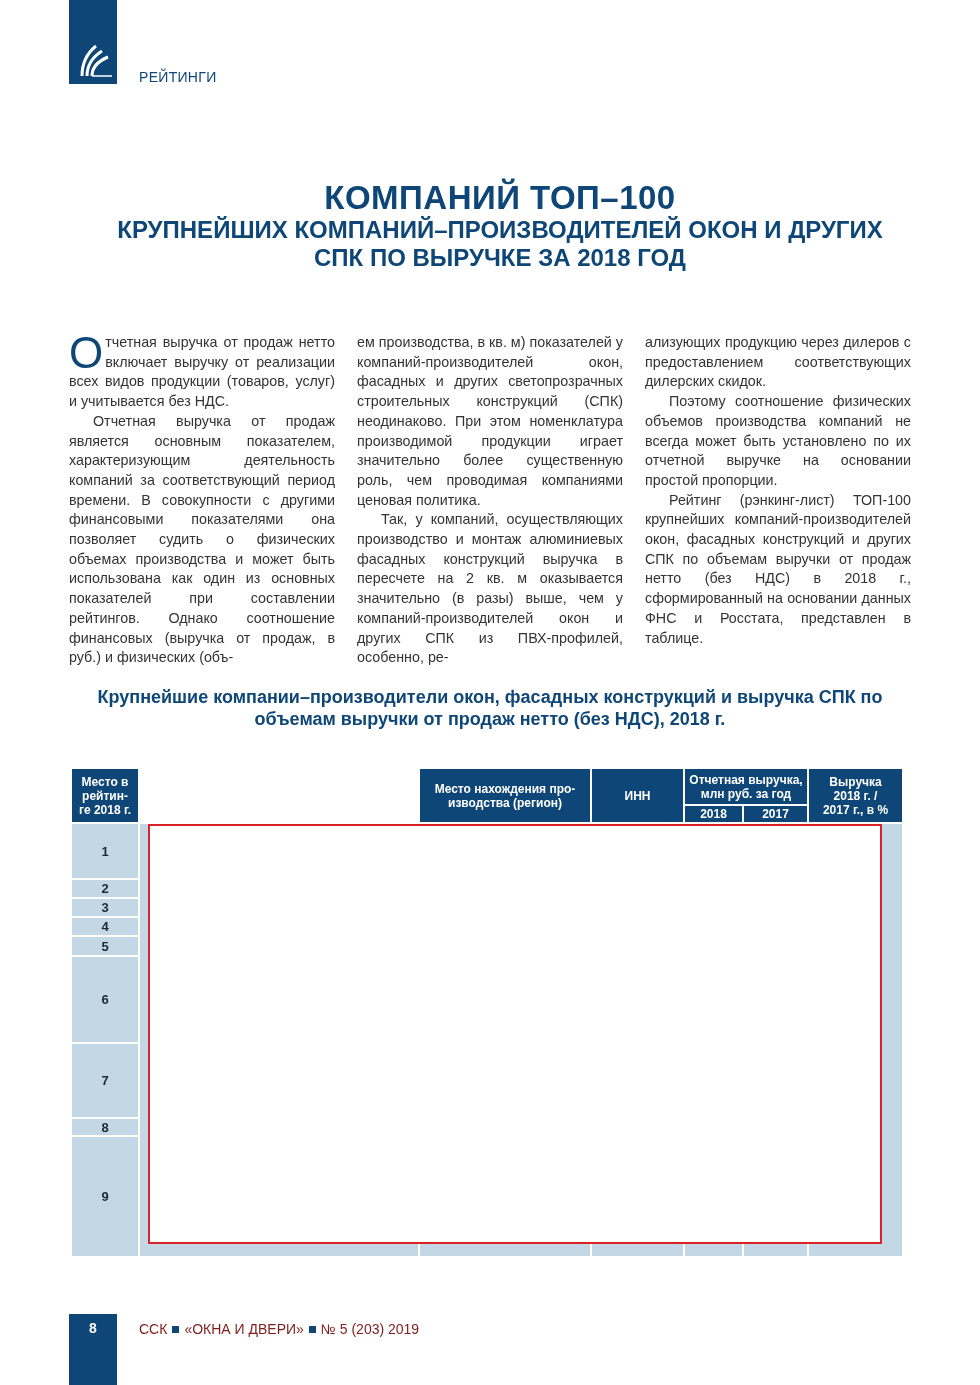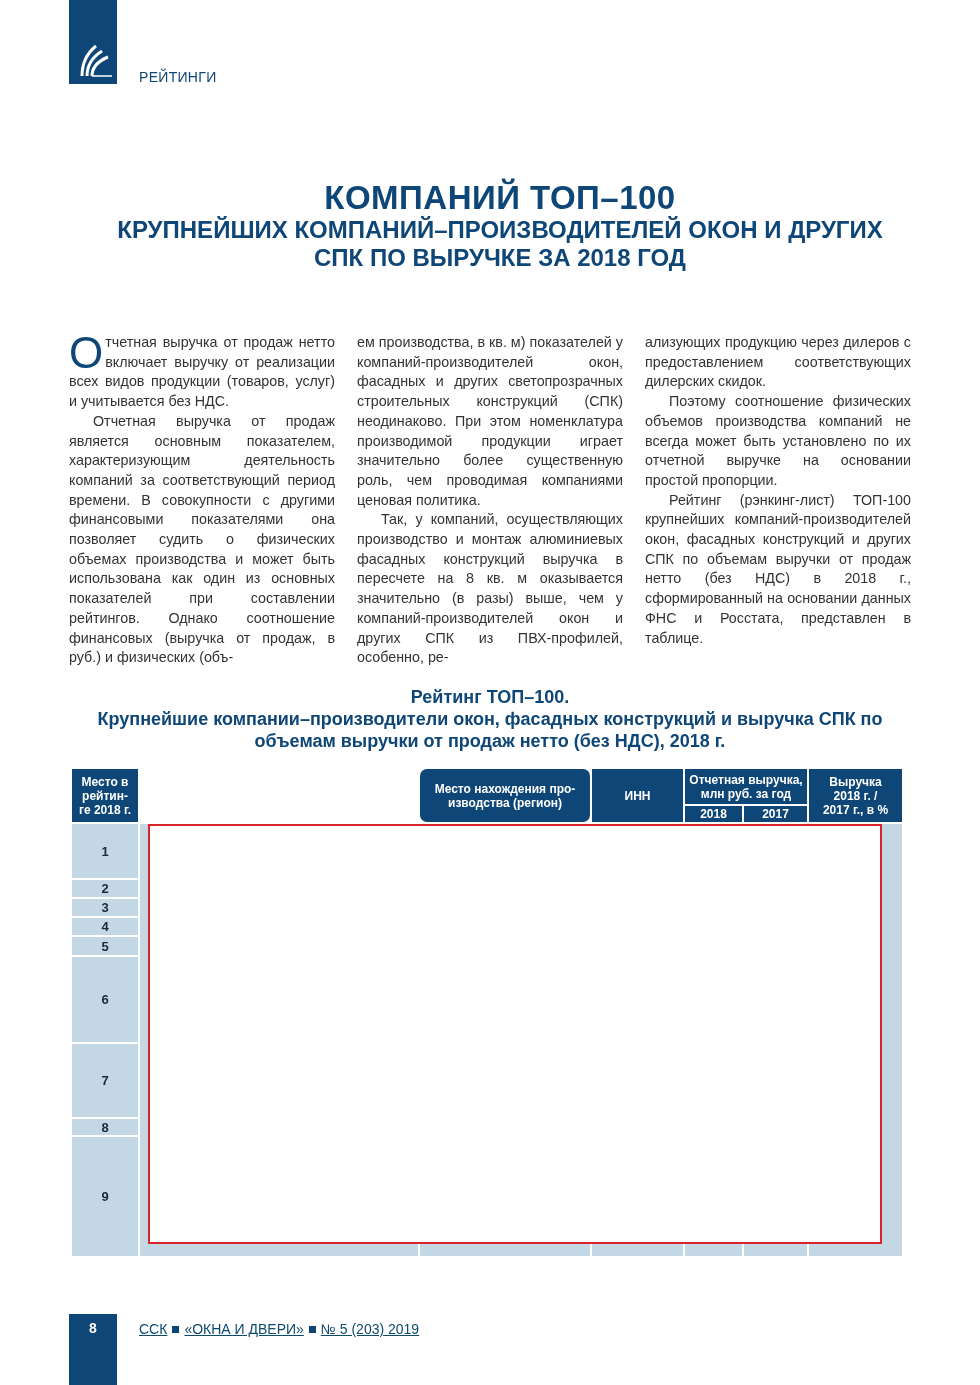--- a/index.html
+++ b/index.html
@@ -18,21 +18,21 @@
   .c2 { left:357px; }
   .c3 { left:645px; }
   .tcap { position:absolute; left:70px; width:840px; top:686px; text-align:center; color:#0d4677; font-weight:bold; font-size:18px; line-height:22px; }
   .table { position:absolute; left:72px; top:769px; width:830px; height:487px; }
   .th { position:absolute; background:#0d4677; color:#fff; font-weight:bold; font-size:12px; line-height:14px; text-align:center; display:flex; align-items:center; justify-content:center; box-sizing:border-box; }
   .cell { position:absolute; background:#c3d7e5; }
   .rank { position:absolute; background:#c3d7e5; display:flex; align-items:center; justify-content:center; font-weight:bold; font-size:13px; color:#1c2a36; }
   .overlay { position:absolute; left:148px; top:824px; width:734px; height:420px; background:#ffffff; border:2px solid #d8232a; box-sizing:border-box; }
   .footer-bar { position:absolute; left:69px; top:1314px; width:48px; height:71px; background:#0d4677; }
   .page-num { position:absolute; left:69px; top:1320px; width:48px; text-align:center; color:#fff; font-weight:bold; font-size:14px; }
-  .footer-text { position:absolute; left:139px; top:1321px; font-size:14px; color:#0c4a6e;text-decoration:underline; }
+  .footer-text { position:absolute; left:139px; top:1321px; font-size:14px; color:#7f1d1d; }
   .sq { display:inline-block; width:7px; height:7px; background:#0d4677; margin:0 5px 2px 5px; vertical-align:middle; }
 </style>
 </head>
 <body>
 
 <div class="topbar"></div>
 <svg class="logo" viewBox="0 0 40 42">
   <path d="M8 38 C8 26 12 16 22 8" stroke="#ffffff" stroke-width="3" fill="none"></path>
   <path d="M13 38 C13 28 17 20 28 13" stroke="#ffffff" stroke-width="3" fill="none"></path>
   <path d="M18 38 C18 30 22 24 34 19" stroke="#ffffff" stroke-width="3" fill="none"></path>
@@ -45,38 +45,37 @@
   <div class="t2">КРУПНЕЙШИХ КОМПАНИЙ–ПРОИЗВОДИТЕЛЕЙ ОКОН И ДРУГИХ</div>
   <div class="t2">СПК ПО ВЫРУЧКЕ ЗА 2018 ГОД</div>
 </div>
 
 <div class="col c1">
   <p><span class="dropcap">О</span><span>тчетная выручка от продаж нетто включает выручку от реализации всех видов продукции (товаров, услуг) и учитывается без НДС.</span></p>
   <p class="ind">Отчетная выручка от продаж является основным показателем, характеризующим деятельность компаний за соответствующий период времени. В совокупности с другими финансовыми показателями она позволяет судить о физических объемах производства и может быть использована как один из основных показателей при составлении рейтингов. Однако соотношение финансовых (выручка от продаж, в руб.) и физических (объ-</p>
 </div>
 <div class="col c2">
   <p>ем производства, в кв. м) показателей у компаний-производителей окон, фасадных и других светопрозрачных строительных конструкций (СПК) неодинаково. При этом номенклатура производимой продукции играет значительно более существенную роль, чем проводимая компаниями ценовая политика.</p>
-  <p class="ind">Так, у компаний, осуществляющих производство и монтаж алюминиевых фасадных конструкций выручка в пересчете на 8 кв. м оказывается значительно (в разы) выше, чем у компаний-производителей окон и других СПК из ПВХ-профилей, особенно, ре-</p>
+  <p class="ind">Так, у компаний, осуществляющих производство и монтаж алюминиевых фасадных конструкций выручка в пересчете на 2 кв. м оказывается значительно (в разы) выше, чем у компаний-производителей окон и других СПК из ПВХ-профилей, особенно, ре-</p>
 </div>
 <div class="col c3">
   <p>ализующих продукцию через дилеров с предоставлением соответствующих дилерских скидок.</p>
   <p class="ind">Поэтому соотношение физических объемов производства компаний не всегда может быть установлено по их отчетной выручке на основании простой пропорции.</p>
   <p class="ind">Рейтинг (рэнкинг-лист) ТОП-100 крупнейших компаний-производителей окон, фасадных конструкций и других СПК по объемам выручки от продаж нетто (без НДС) в 2018 г., сформированный на основании данных ФНС и Росстата, представлен в таблице.</p>
 </div>
 
 <div class="tcap">
-  <div>Рейтинг ТОП–100.</div>
   <div>Крупнейшие компании–производители окон, фасадных конструкций и выручка СПК по</div>
   <div>объемам выручки от продаж нетто (без НДС), 2018 г.</div>
 </div>
 
 <div class="table">
 
   <div class="th" style="left:0;top:0;width:66px;height:53px;padding:0 4px;">Место в рейтин- ге 2018 г.</div>
-  <div class="th" style="left:348px;top:0;width:170px;height:53px;padding:0 10px;border-radius:7px;">Место нахождения про- изводства (регион)</div>
+  <div class="th" style="left:348px;top:0;width:170px;height:53px;padding:0 10px;">Место нахождения про- изводства (регион)</div>
   <div class="th" style="left:520px;top:0;width:91px;height:53px;">ИНН</div>
   <div class="th" style="left:613px;top:0;width:122px;height:35px;padding:0 4px;">Отчетная выручка, млн руб. за год</div>
   <div class="th" style="left:613px;top:37px;width:57px;height:16px;">2018</div>
   <div class="th" style="left:672px;top:37px;width:63px;height:16px;">2017</div>
   <div class="th" style="left:737px;top:0;width:93px;height:53px;padding:0 10px;text-align:center;">Выручка 2018 г. / 2017 г., в %</div>
 
   <div class="rank" style="left:0;top:55px;width:66px;height:54px;">1</div>
   <div class="rank" style="left:0;top:111px;width:66px;height:17px;">2</div>
   <div class="rank" style="left:0;top:130px;width:66px;height:17px;">3</div>
   <div class="rank" style="left:0;top:149px;width:66px;height:17px;">4</div>

